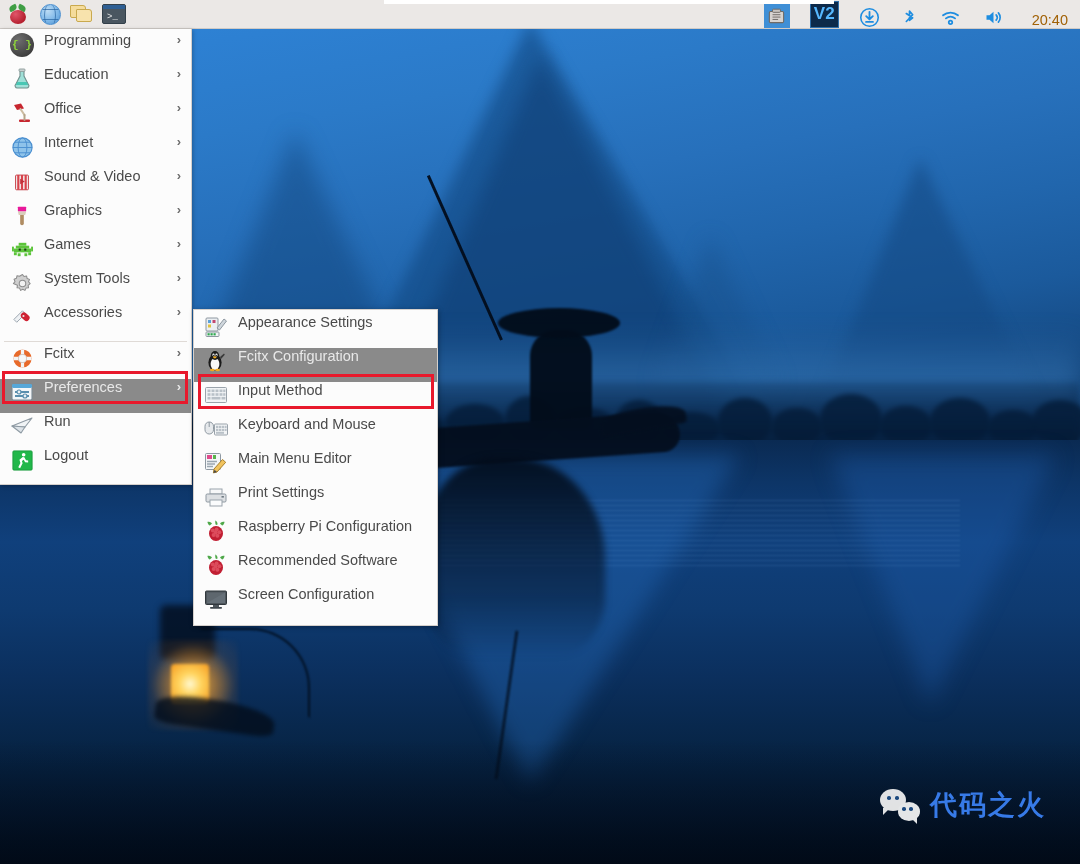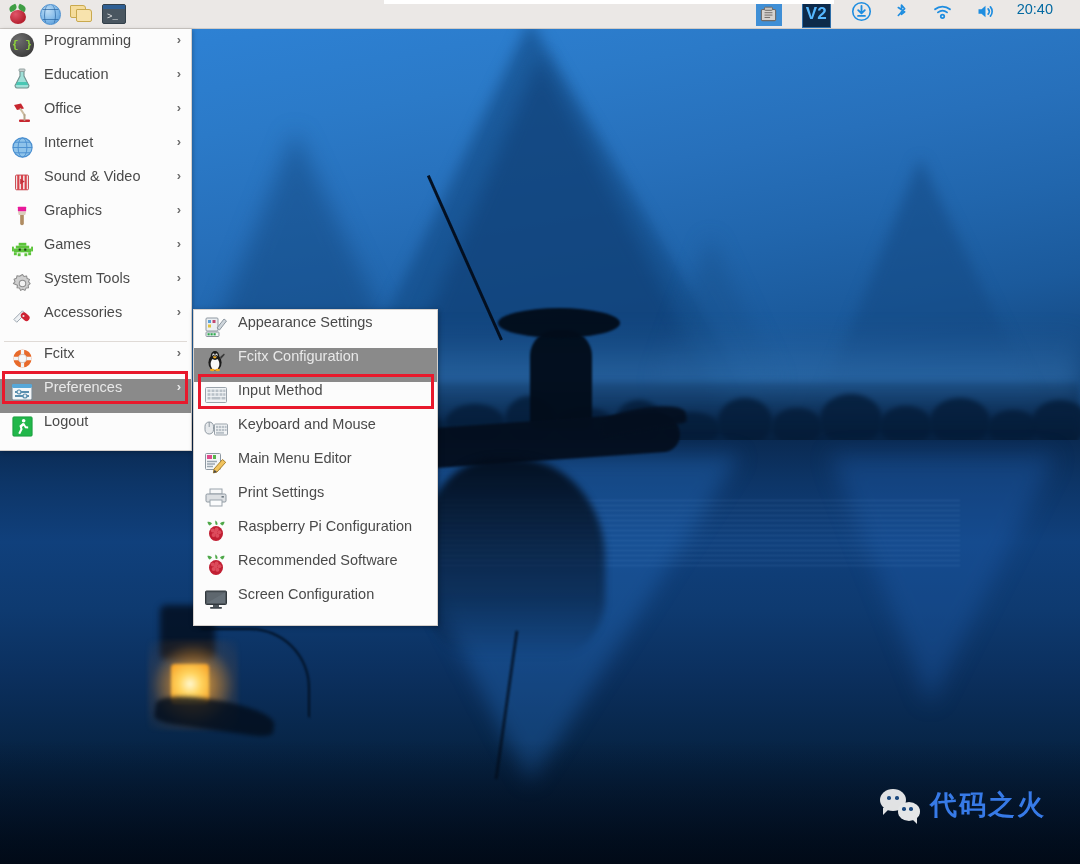--- a/index.html
+++ b/index.html
@@ -239,24 +239,24 @@
   .tb-left { display: flex; align-items: center; gap: 2px; padding-left: 3px; }
   .tb-btn {
     width: 30px; height: 27px;
     display: flex; align-items: center; justify-content: center;
   }
   .tb-spacer { flex: 1; position: relative; height: 100%; }
   .tb-white-strip {
     position: absolute; left: 255px; top: 0px; width: 450px; height: 4px;
     background: #ffffff;
   }
-  .tb-right { display: flex; align-items: flex-start; gap: 20px; padding-right: 27px; }
+  .tb-right { display: flex; align-items: flex-end; gap: 20px; padding-right: 12px; }
   .tb-ico { display: flex; align-items: center; justify-content: center; }
   .tb-clock {
-    font-size: 14.5px; color: #0369a1; 
+    font-size: 14.5px; color: #a16207; margin-left: 7px;
     font-family: "Liberation Sans", sans-serif;
   }
   .v2-box {
     width: 29px; height: 27px; background: #0d2a4a;
     color: #56b8ff; font-size: 17px; font-weight: bold;
     display: flex; align-items: center; justify-content: center;
     font-family: "Liberation Sans", sans-serif;
     border: 1px solid #2f6ea8;
   }
   .sel-hl { background: #3f8fd6; }
@@ -642,20 +642,29 @@
           <rect x="2" y="3" width="20" height="4" rx="1.4" fill="#56a7d8"></rect>
           <path d="M5 11h14M5 15h14" stroke="#5a8fae" stroke-width="1.8"></path>
           <circle cx="9" cy="11" r="2" fill="#e9eff3" stroke="#5a8fae" stroke-width="1.2"></circle>
           <circle cx="15" cy="15" r="2" fill="#e9eff3" stroke="#5a8fae" stroke-width="1.2"></circle>
         </svg>
       </span>
       <span class="lbl">Preferences</span>
       <span class="arw">›</span>
     </div>
 
+    <div class="mi">
+      <span class="ico">
+        <svg width="24" height="22" viewBox="0 0 24 22">
+          <path d="M2 11l20-8-7 9z" fill="#f0f3f5" stroke="#8e9aa3" stroke-width="1.1" stroke-linejoin="round"></path>
+          <path d="M2 11l13 1-4 6z" fill="#dde3e8" stroke="#8e9aa3" stroke-width="1.1" stroke-linejoin="round"></path>
+        </svg>
+      </span>
+      <span class="lbl">Run</span>
+    </div>
 
     <div class="mi">
       <span class="ico">
         <svg width="23" height="23" viewBox="0 0 24 24">
           <rect x="2" y="2" width="20" height="20" rx="1" fill="#21b74a" stroke="#1a9e3e" stroke-width="1"></rect>
           <g fill="#ffffff">
             <circle cx="13.2" cy="6" r="1.9"></circle>
             <path d="M12.2 8.3l-3.4 3 1 3.3-2.2 4.5 1.9.9 2.6-5.1-.7-2.5 1.9-1.3 1.4 2.6 3.2.3v-2l-2.2-.3-1.8-3.2z"></path>
           </g>
         </svg>

